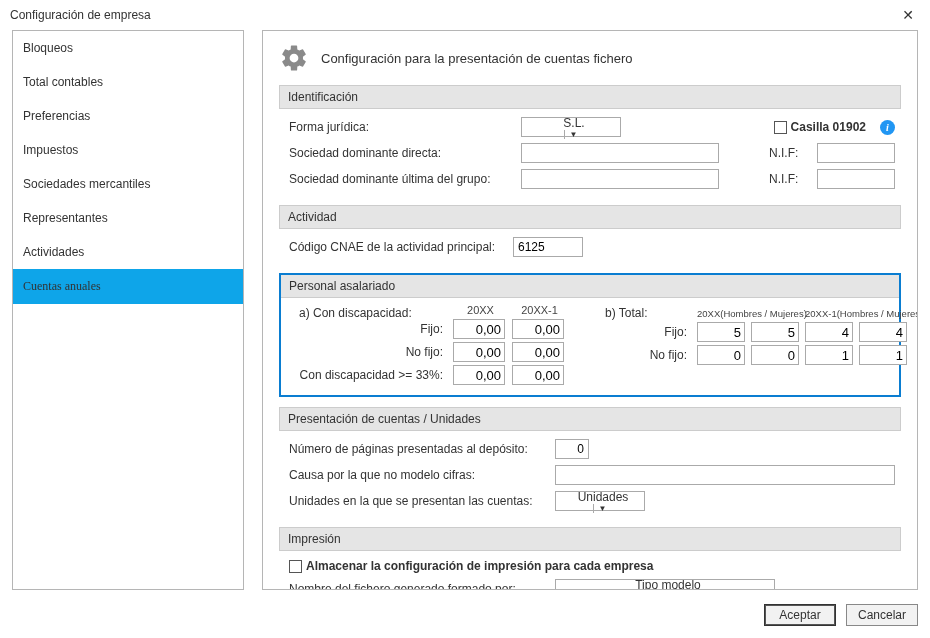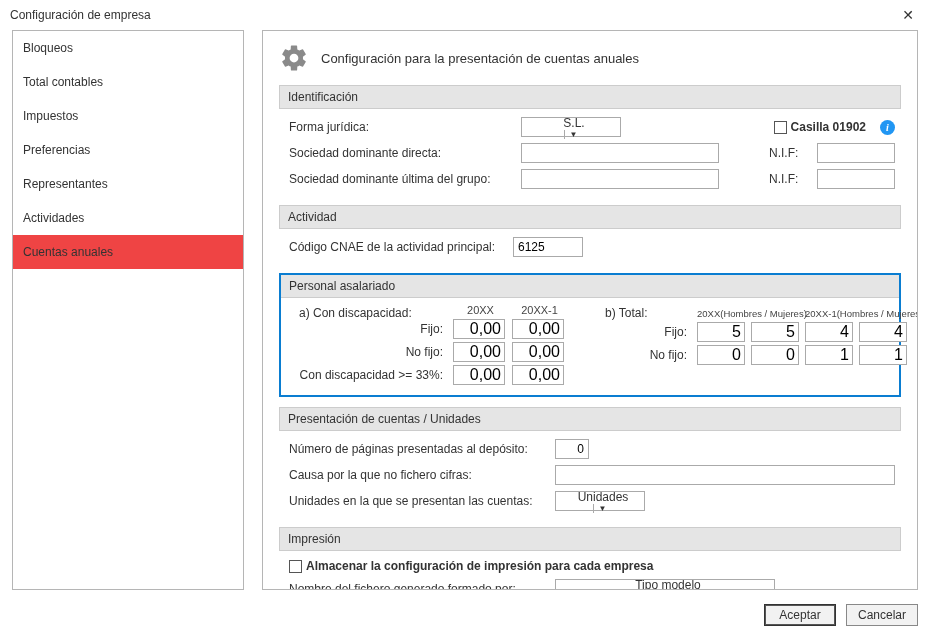--- a/index.html
+++ b/index.html
@@ -34,21 +34,22 @@
     height: 560px;
     background: #fff;
   }
   .side-item {
     padding: 10px 10px;
     font-size: 12px;
     color: #333;
     cursor: default;
   }
   .side-item.selected {
-    background: #ef4444;
+    background: #0ea5e9;
+    font-family: Liberation Serif, serif;
   }
   .main {
     border: 1px solid #b5b5b5;
     flex: 1;
     height: 560px;
     padding: 12px 16px 10px 16px;
     overflow: hidden;
     position: relative;
   }
   .header {
@@ -125,21 +126,21 @@
   }
   .pcol-a { flex: 0 0 290px; }
   .pcol-b { flex: 1; }
   .tbl { display: grid; }
   .tbl .th { font-size: 11px; color: #444; text-align: center; }
   .tbl .lab { text-align: right; padding-right: 6px; white-space: nowrap; }
   .tbl input {
     width: 52px; height: 20px;
     text-align: right;
     border: 1px solid #aaa;
-    font-size: 16px;
+    font-size: 13px;
     padding-right: 3px;
   }
   .tbl-a { grid-template-columns: 150px 55px 55px; row-gap: 3px; column-gap: 4px; align-items: center; }
   .tbl-b { grid-template-columns: 88px 50px 50px 50px 50px; row-gap: 3px; column-gap: 4px; align-items: center; }
   .tbl-b input { width: 48px; }
   .tbl-b .th { font-size: 9.5px; white-space: nowrap; }
   .footer {
     position: absolute;
     right: 12px;
     bottom: 6px;
@@ -164,35 +165,36 @@
 
 <div class="titlebar">
   <span class="title">Configuración de empresa</span>
   <span class="close">✕</span>
 </div>
 
 <div class="body">
   <div class="sidebar">
     <div class="side-item">Bloqueos</div>
     <div class="side-item">Total contables</div>
+    <div class="side-item">Preferencias</div>
     <div class="side-item">Impuestos</div>
-    <div class="side-item">Preferencias</div>
+    <div class="side-item">Sociedades mercantiles</div>
     <div class="side-item">Representantes</div>
     <div class="side-item">Actividades</div>
     <div class="side-item selected">Cuentas anuales</div>
   </div>
 
   <div class="main">
     <div class="header">
       <span class="gear">
         <svg viewBox="0 0 24 24" width="30" height="30" fill="currentColor">
             <path d="M19.14,12.94a7.07,7.07,0,0,0,.05-.94,7.07,7.07,0,0,0-.05-.94l2.11-1.65a.5.5,0,0,0,.12-.64l-2-3.46a.5.5,0,0,0-.61-.22l-2.49,1a7,7,0,0,0-1.62-.94L14.5,2.5A.5.5,0,0,0,14,2H10a.5.5,0,0,0-.5.42L9.35,5.15a7,7,0,0,0-1.62.94l-2.49-1a.5.5,0,0,0-.61.22l-2,3.46a.5.5,0,0,0,.12.64L4.86,11.06a7.07,7.07,0,0,0-.05.94,7.07,7.07,0,0,0,.05.94L2.75,14.59a.5.5,0,0,0-.12.64l2,3.46a.5.5,0,0,0,.61.22l2.49-1a7,7,0,0,0,1.62.94l.15,2.73A.5.5,0,0,0,10,22h4a.5.5,0,0,0,.5-.42l.15-2.73a7,7,0,0,0,1.62-.94l2.49,1a.5.5,0,0,0,.61-.22l2-3.46a.5.5,0,0,0-.12-.64ZM12,15.5A3.5,3.5,0,1,1,15.5,12,3.5,3.5,0,0,1,12,15.5Z"></path>
           </svg>
       </span>
-      <span class="htext">Configuración para la presentación de cuentas anuales</span>
+      <span class="htext">Configuración para la presentación de cuentas fichero</span>
     </div>
 
     <div class="section-head">Identificación</div>
     <div class="section-body">
       <div class="row">
         <span class="lbl" style="width:218px">Forma jurídica:</span>
         <span class="combo" style="width:100px">
           <span class="cval">S.L.</span>
           <span class="carrow">▼</span>
         </span>
@@ -273,21 +275,21 @@
       </div>
     </div>
 
     <div class="section-head">Presentación de cuentas / Unidades</div>
     <div class="section-body">
       <div class="row">
         <span class="lbl" style="width:252px">Número de páginas presentadas al depósito:</span>
         <input type="text" style="width: 34px; text-align: right;" value="0">
       </div>
       <div class="row">
-        <span class="lbl" style="width:252px">Causa por la que no fichero cifras:</span>
+        <span class="lbl" style="width:252px">Causa por la que no modelo cifras:</span>
         <input type="text" style="flex: 1 1 0%;" value="">
       </div>
       <div class="row">
         <span class="lbl" style="width:252px">Unidades en la que se presentan las cuentas:</span>
         <span class="combo" style="width:90px">
           <span class="cval">Unidades</span>
           <span class="carrow">▼</span>
         </span>
       </div>
     </div>

